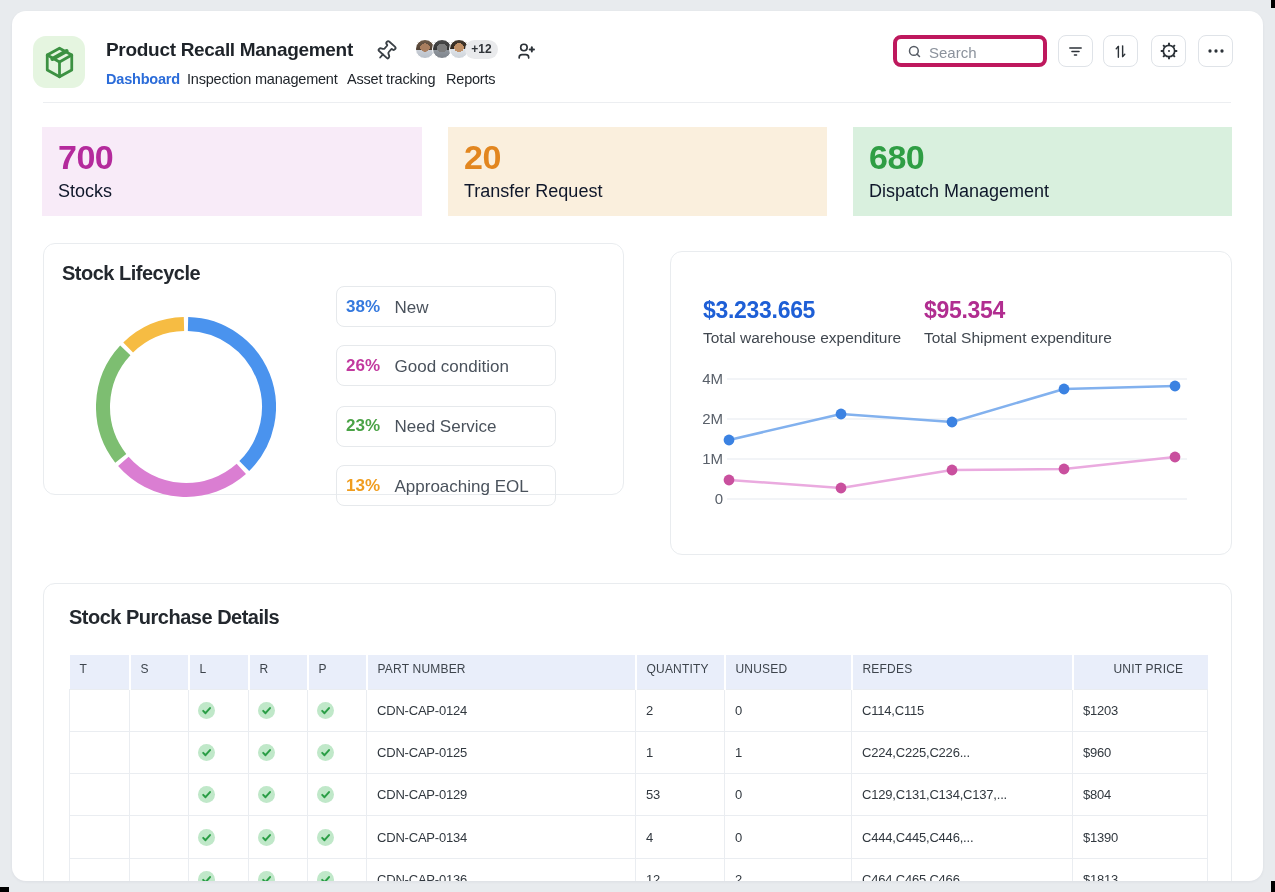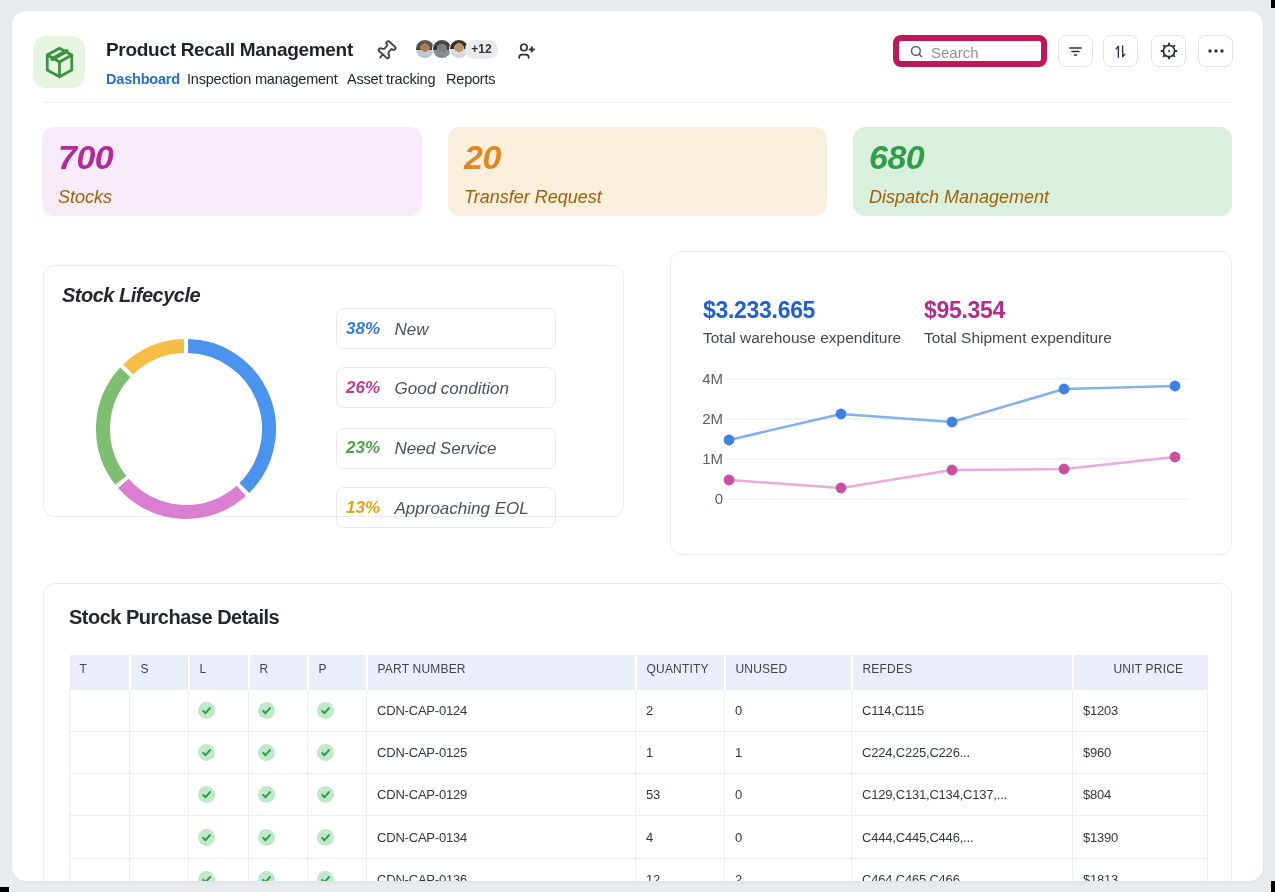--- a/index.html
+++ b/index.html
@@ -9,28 +9,28 @@
 .corner { position:absolute; background:#000; }
 
 
 #iconbox { left:21px; top:25px; width:52px; height:52px; border-radius:13px; background:#e5f5e0; display:flex; align-items:center; justify-content:center; }
 #title { left:94px; top:28px; font-size:19px; font-weight:bold; letter-spacing:-0.3px; color:#1e2329; }
 #nav { left:94px; top:60px; font-size:14.5px; color:#21262c; }
 #nav span { position:absolute; white-space:nowrap; letter-spacing:-0.2px; }
 #divider { left:31px; top:91px; width:1188px; height:1px; background:#eceef1; }
 #pill { left:453px; top:29px; width:33px; height:19px; background:#e9eaec; border-radius:10px; font-size:12px; color:#303439; text-align:center; line-height:19px; font-weight:bold;}
 .avatar { position:absolute; top:28px; width:20px; height:20px; border-radius:50%; border:1.5px solid #fff; }
-#searchbox { left:881px; top:24px; width:154px; height:32px; border:6px solid #be185d; border-radius:8px; display:flex; align-items:center; }
+#searchbox { left:881px; top:24px; width:154px; height:32px; border:4px solid #be185d; border-radius:8px; display:flex; align-items:center; }
 #searchbox .ph { color:#8b929c; font-size:15px; margin-left:7px; position:relative; top:1px; }
 .hbtn { position:absolute; top:24px; width:35px; height:32px; border:1px solid #dfe3e8; border-radius:8px; display:flex; align-items:center; justify-content:center; background:#fff; }
 
 
-.stat { position:absolute; top:116px; height:89px; border-radius:12px; padding:10px 16px;font-style:italic; }
+.stat { position:absolute; top:116px; height:89px; border-radius:0; padding:10px 16px; }
 .stat .num { font-size:34px; font-weight:bold; line-height:40px; letter-spacing:-0.5px; }
-.stat .lbl { font-size:18px; color:#a16207; margin-top:10px; }
+.stat .lbl { font-size:18px; color:#0f172a; margin-top:4px; }
 
 
 .card { position:absolute; background:#fff; border:1px solid #e9ecef; border-radius:12px; }
 .cardtitle { position:absolute; font-size:20px; font-weight:bold; letter-spacing:-0.5px; color:#23282e; }
 
 
 .leg { position:absolute; left:292px; width:220px; height:41px; border:1px solid #e6e9ec; border-radius:8px; }
 .leg .pct { position:absolute; left:9px; top:9.5px; font-size:17px; font-weight:bold; }
 .leg .lab { position:absolute; left:57.5px; top:10.5px; font-size:17px; color:#4a525c; }
 
@@ -134,21 +134,21 @@
   </div>
   <div class="stat" style="left:436px; width:379px; background:#faefdd;">
     <div class="num" style="color:#e2861f;">20</div>
     <div class="lbl">Transfer Request</div>
   </div>
   <div class="stat" style="left:841px; width:379px; background:#d9f0de;">
     <div class="num" style="color:#2f9e44;">680</div>
     <div class="lbl">Dispatch Management</div>
   </div>
 
-  <div class="card" style="left:31px; top:254px; width:581px; height:252px;font-style:italic;">
+  <div class="card" style="left:31px; top:232px; width:581px; height:252px;">
     <div class="cardtitle" style="left:18px; top:18px;">Stock Lifecycle</div>
     <svg id="donut" style="position:absolute; left:52px; top:73px;" width="180" height="180" viewBox="0 0 180 180" fill="none">
         <path d="M92.03 7.02 A83 83 0 0 1 148.28 149.10" stroke="#4a93ee" stroke-width="14" fill="none"></path>
         <path d="M145.32 151.87 A83 83 0 0 1 27.36 144.45" stroke="#da7ed2" stroke-width="14" fill="none"></path>
         <path d="M24.77 141.33 A83 83 0 0 1 29.30 33.39" stroke="#7dbe71" stroke-width="14" fill="none"></path>
         <path d="M32.14 30.50 A83 83 0 0 1 87.97 7.02" stroke="#f6bc43" stroke-width="14" fill="none"></path>
       </svg>
     <div class="leg" style="top:42px;">
         <span class="pct" style="color:#3579de;">38%</span>
         <span class="lab">New</span>

